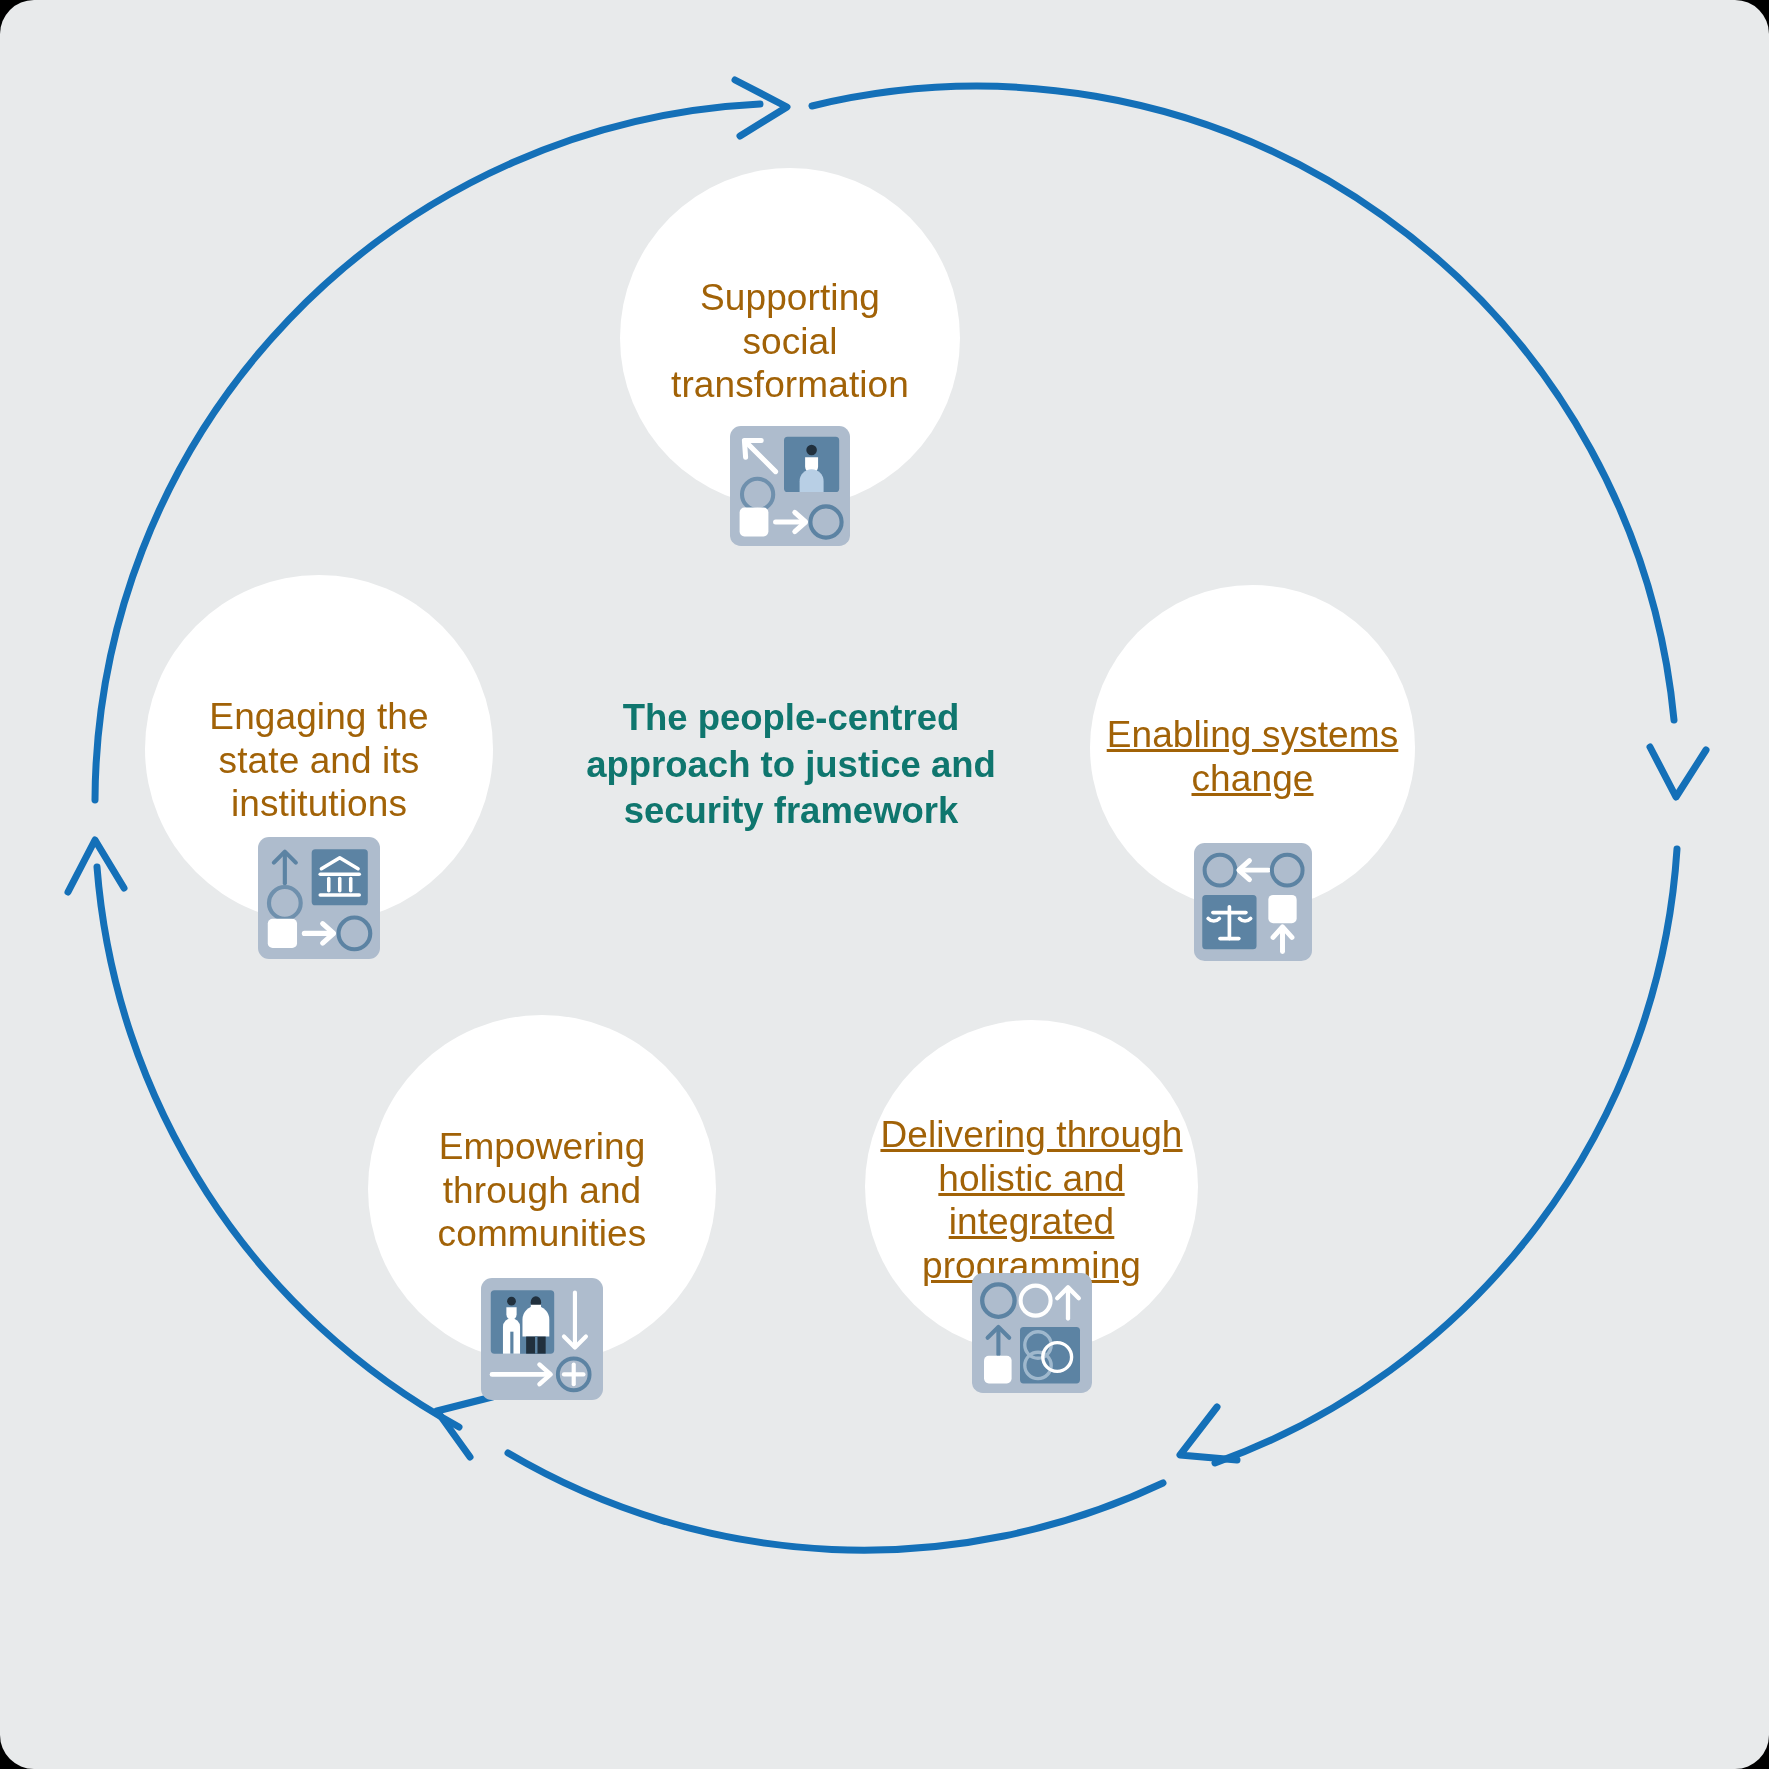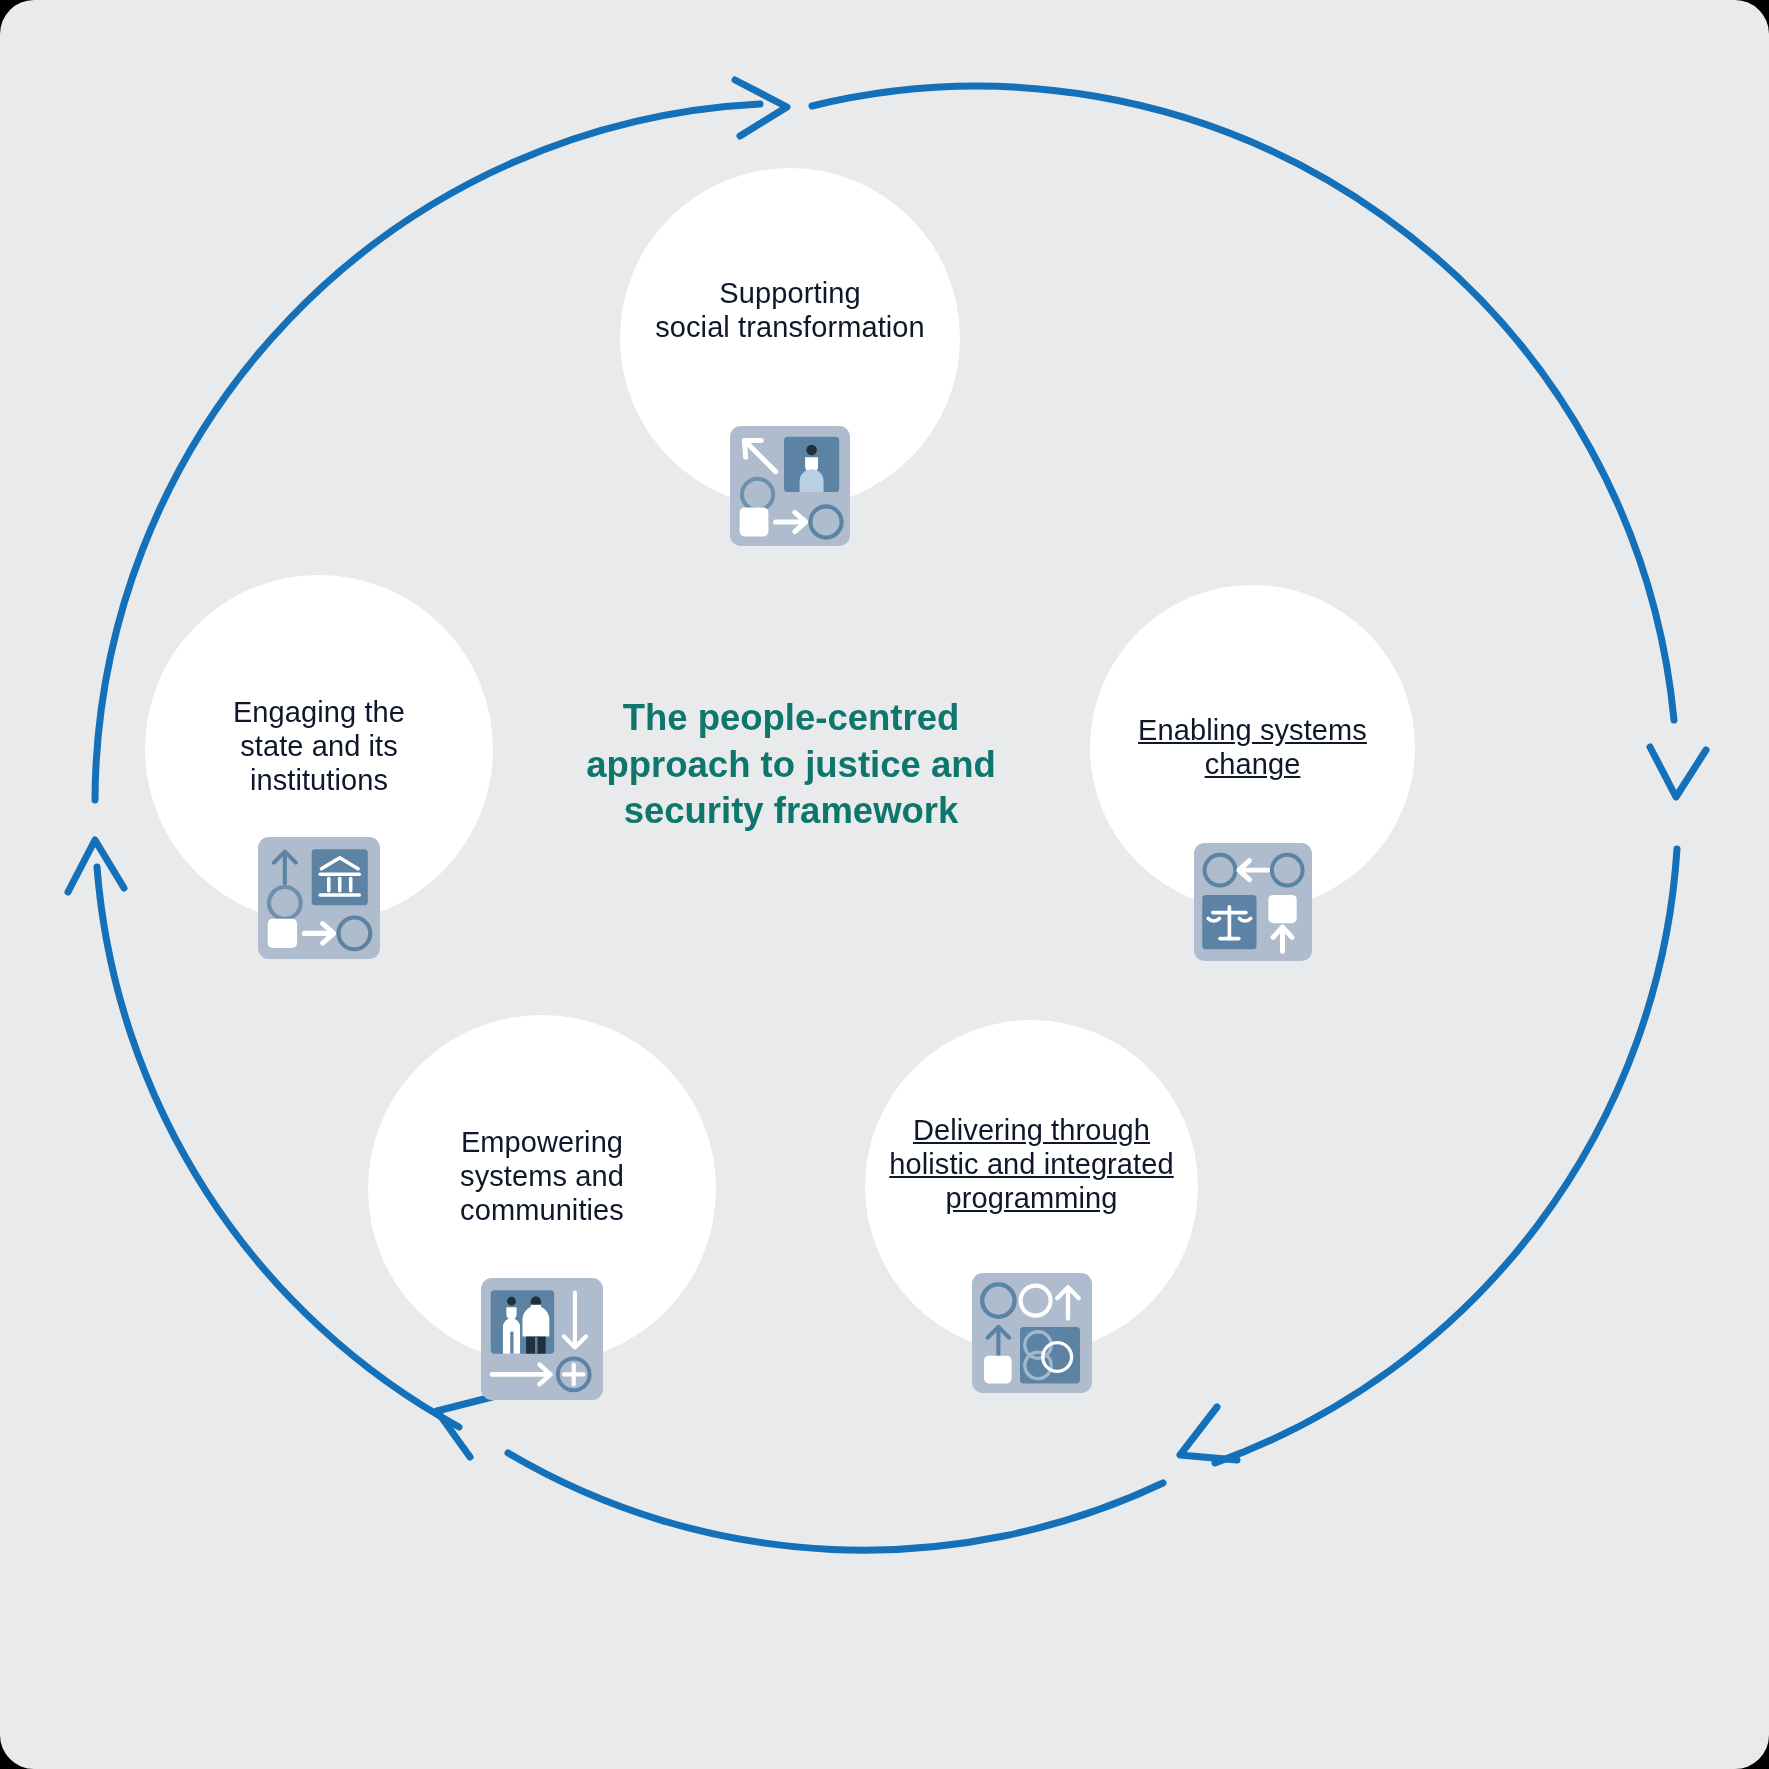--- a/index.html
+++ b/index.html
@@ -36,22 +36,22 @@
     position: absolute;
     border-radius: 50%;
     background: #ffffff;
     box-sizing: border-box;
   }
   .node-label {
     position: absolute;
     left: 0;
     width: 100%;
     text-align: center;
-    color: #0f172a;
-    font-size: 29px;
+    color: #a16207;
+    font-size: 37px;
     line-height: 1.18;
     font-weight: 400;
     letter-spacing: 0.1px;
     white-space: pre-line;
   }
   .node-icon {
     position: absolute;
     left: 50%;
     transform: translateX(-50%);
   }
@@ -213,21 +213,21 @@
             <polyline points="53,71 62,79 53,87"></polyline>
           </g>
 
           <circle cx="79" cy="79" r="13" fill="none" stroke="#5c83a3" stroke-width="3.4"></circle>
         </svg>
       </div>
     </div>
 
     <div class="node" id="node-bl">
       <div class="node-label">Empowering
-systems and
+through and
 communities</div>
       <div class="node-icon">
         <svg class="glyph-svg" width="122" height="122" viewBox="0 0 100 100">
           <rect x="0" y="0" width="100" height="100" rx="9" fill="#aebccd"></rect>
 
           <rect x="8" y="10" width="52" height="52" rx="3" fill="#5c83a3"></rect>
 
           <circle cx="25" cy="19" r="3.6" fill="#21303d"></circle>
           <path d="M 20.8 24 h 8.4 v 6 a 4.2 4.2 0 0 1 -8.4 0 z" fill="#ffffff"></path>
           <path d="M 18 62 v -22 a 7 7 0 0 1 14 0 v 22 z" fill="#ffffff"></path>

